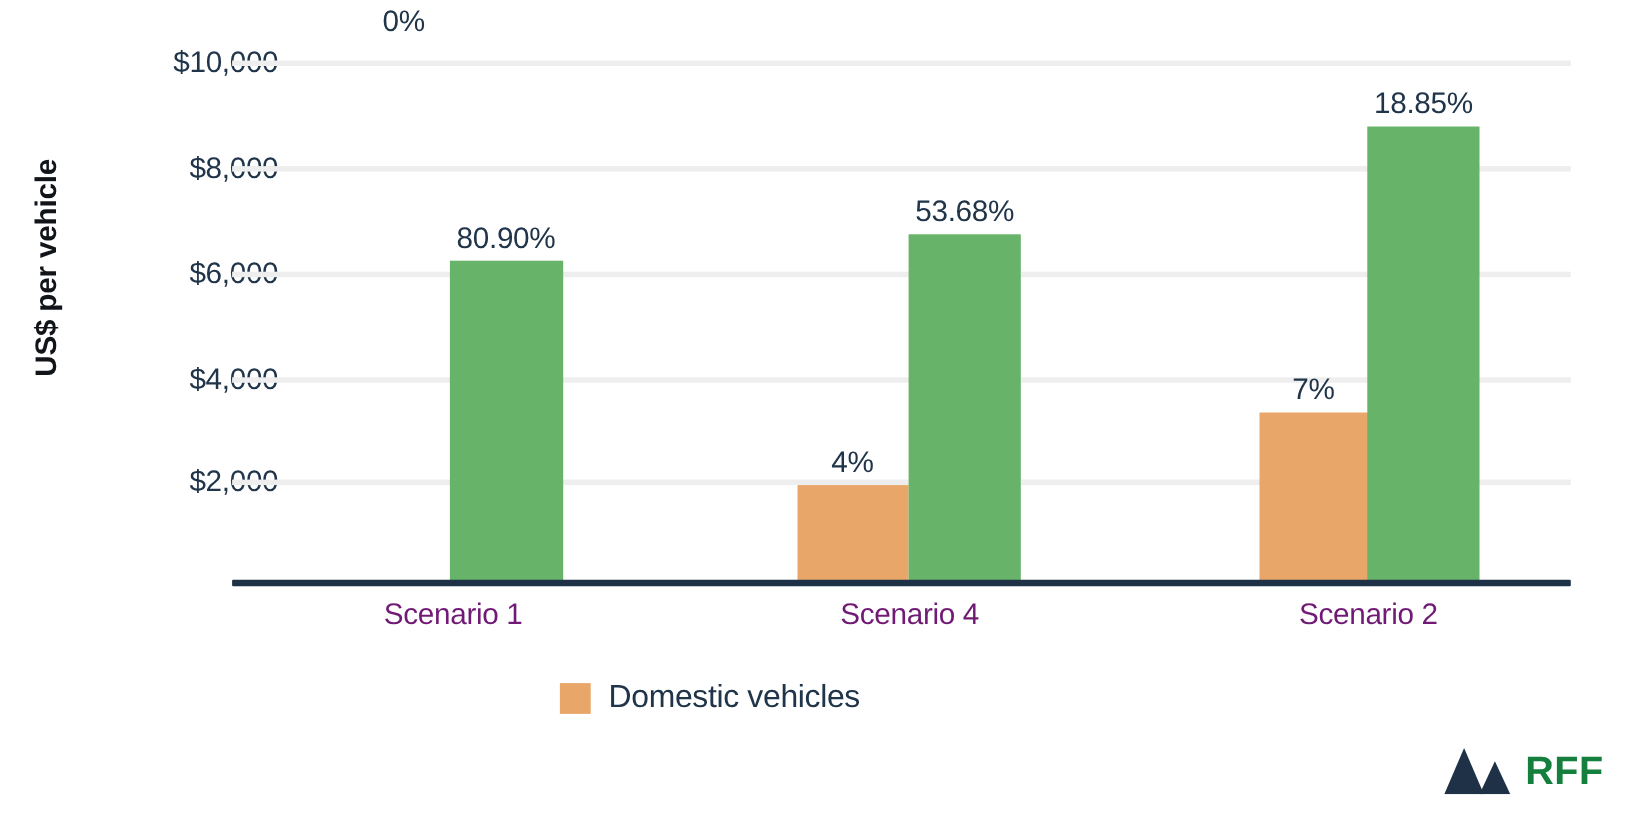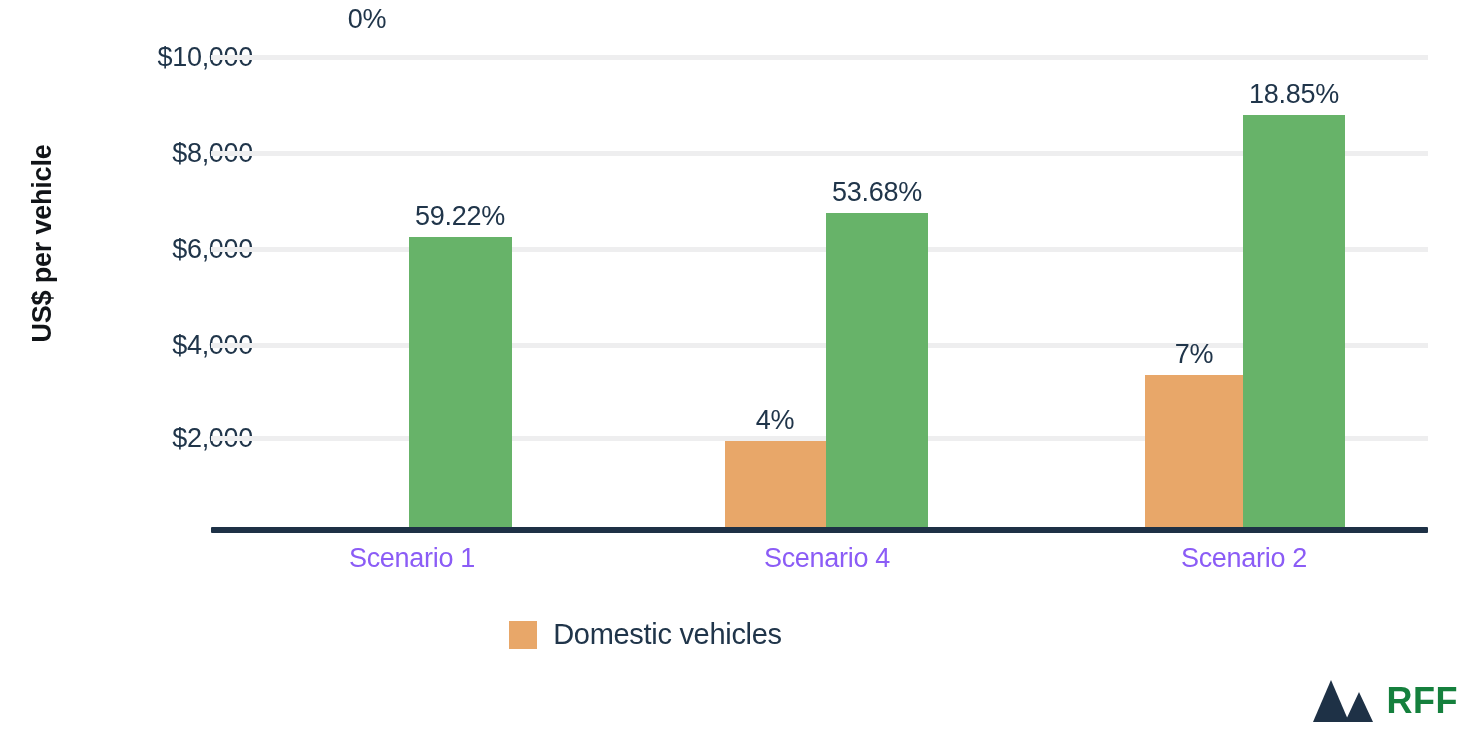--- a/index.html
+++ b/index.html
@@ -92,21 +92,21 @@
     white-space: nowrap;
     text-align: center;
     transform: translateX(-50%);
   }
 
   
   .cat-label {
     position: absolute;
     top: 543px;
     font-size: 27px;
-    color: #8b5cf6;
+    color: #701a75;
     letter-spacing: -0.3px;
     white-space: nowrap;
     text-align: left;
     transform: translateX(-50%);
   }
 
   
   .legend {
     position: absolute;
     left: 0;
@@ -171,21 +171,21 @@
 
     <div class="gridline" style="top:35px;"></div>
     <div class="gridline" style="top:131px;"></div>
     <div class="gridline" style="top:227px;"></div>
     <div class="gridline" style="top:323px;"></div>
     <div class="gridline" style="top:416px;"></div>
 
     <div class="bar-label" style="left:156px; bottom:496px;">0%</div>
 
     <div class="bar imported" style="left:198px; width:103px; height:294px;"></div>
-    <div class="bar-label" style="left:249px; bottom:299px;">59.22%</div>
+    <div class="bar-label" style="left:249px; bottom:299px;">80.90%</div>
 
     <div class="bar domestic" style="left:514px; width:101px; height:90px;"></div>
     <div class="bar-label" style="left:564px; bottom:95px;">4%</div>
 
     <div class="bar imported" style="left:615px; width:102px; height:318px;"></div>
     <div class="bar-label" style="left:666px; bottom:323px;">53.68%</div>
 
     <div class="bar domestic" style="left:934px; width:99px; height:156px;"></div>
     <div class="bar-label" style="left:983px; bottom:161px;">7%</div>
 

